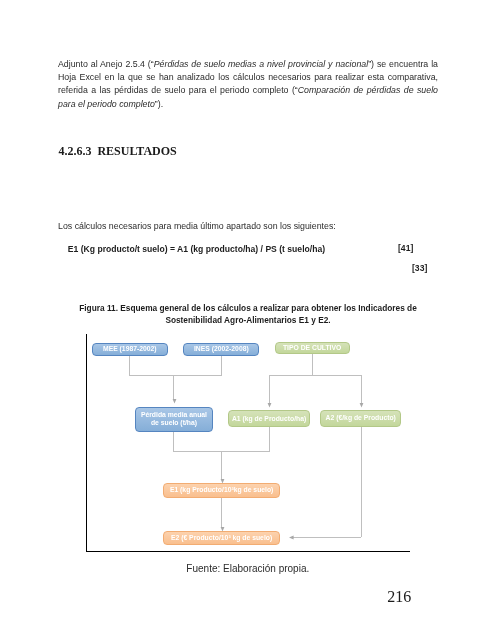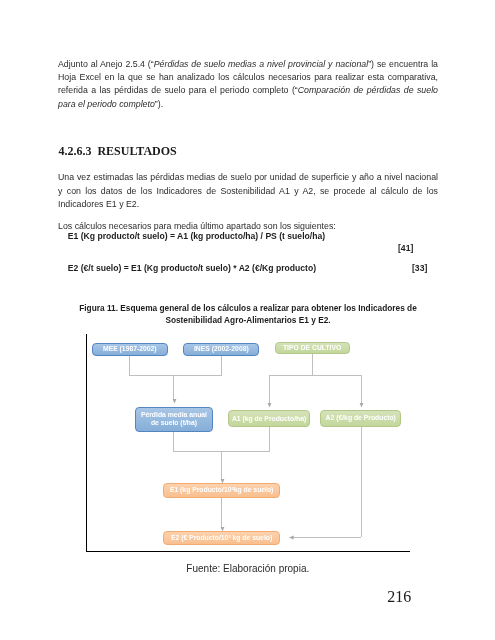--- a/index.html
+++ b/index.html
@@ -39,26 +39,24 @@
 <body>
 
 <div class="page">
 
   <p class="body-text" style="left:58px;top:57.9px;width:380px;margin:0;">
     <span>Adjunto al Anejo 2.5.4 (“</span><i>Pérdidas de suelo medias a nivel provincial y nacional</i><span>”) se encuentra la Hoja Excel en la que se han analizado los cálculos necesarios para realizar esta comparativa, referida a las pérdidas de suelo para el periodo completo (“</span><i>Comparación de pérdidas de suelo para el periodo completo</i><span>”).</span>
   </p>
 
   <div class="heading" style="left:58.4px;top:143.9px;">4.2.6.3  RESULTADOS</div>
 
-  <p class="body-text" style="left:58px;top:171.3px;width:380px;margin:0;">Una vez estimadas las pérdidas medias de suelo por unidad de superficie y año a nivel nacional y con los datos de los Indicadores de Sostenibilidad A1 y A2, se procede al cálculo de los Indicadores E1 y E2.</p>
   <p class="body-text" style="left:58px;top:219.5px;width:380px;margin:0;">Los cálculos necesarios para media último apartado son los siguientes:</p>
 
-  <div class="eq" style="left:67.8px;top:231px;">E1 (Kg producto/t suelo) = A1 (kg producto/ha) / PS (t suelo/ha)</div>
+  <div class="eq" style="left:67.8px;top:244px;">E1 (Kg producto/t suelo) = A1 (kg producto/ha) / PS (t suelo/ha)</div>
   <div class="eq" style="left:398px;top:243px;">[41]</div>
-  <div class="eq" style="left:67.8px;top:262.7px;">E2 (€/t suelo) = E1 (Kg producto/t suelo) * A2 (€/Kg producto)</div>
   <div class="eq" style="left:412px;top:262.7px;">[33]</div>
 
   <div class="caption" style="left:68px;top:301.5px;width:360px;">
     <div>Figura 11. Esquema general de los cálculos a realizar para obtener los Indicadores de</div>
     <div>Sostenibilidad Agro-Alimentarios E1 y E2.</div>
   </div>
 
   <div class="figframe" style="left:86.3px;top:333.8px;width:322.4px;height:217.4px;"></div>
 
   <div class="node blue" style="left:91.5px;top:343.2px;width:76.6px;height:12.4px;">MEE (1987-2002)</div>

